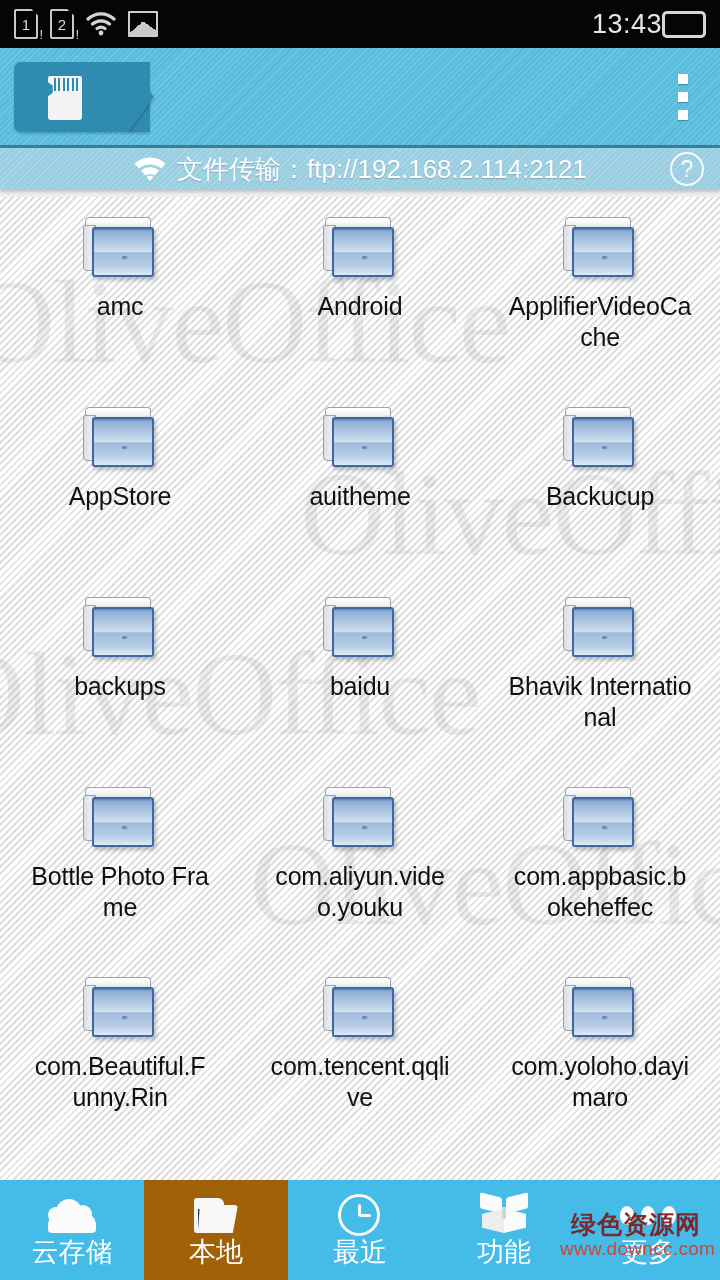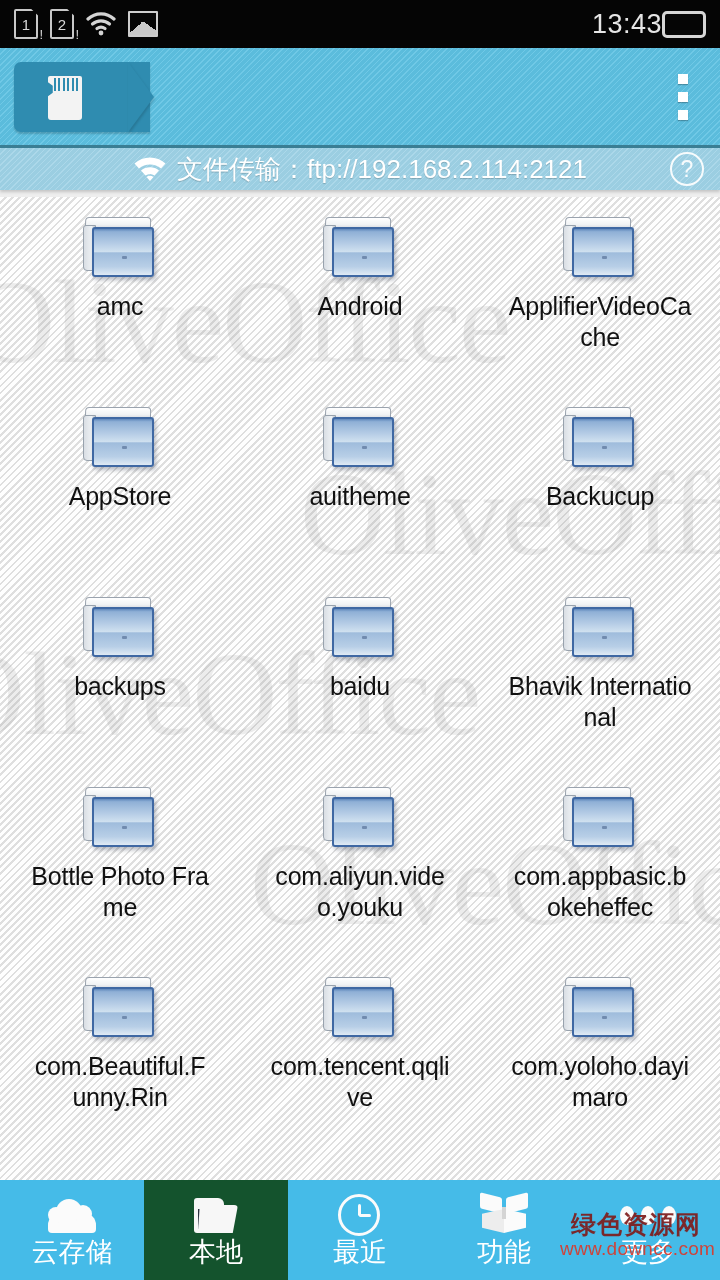--- a/index.html
+++ b/index.html
@@ -347,21 +347,21 @@
   .nav-item {
     flex: 1;
     display: flex;
     flex-direction: column;
     align-items: center;
     justify-content: center;
     gap: 0;
     position: relative;
   }
   .nav-item.active {
-    background: #14532d;
+    background: #a16207;
   }
   .nav-label {
     color: #ffffff;
     font-size: 27px;
     line-height: 30px;
   }
   .nav-icon {
     width: 56px; height: 44px;
     position: relative;
     flex: none;

